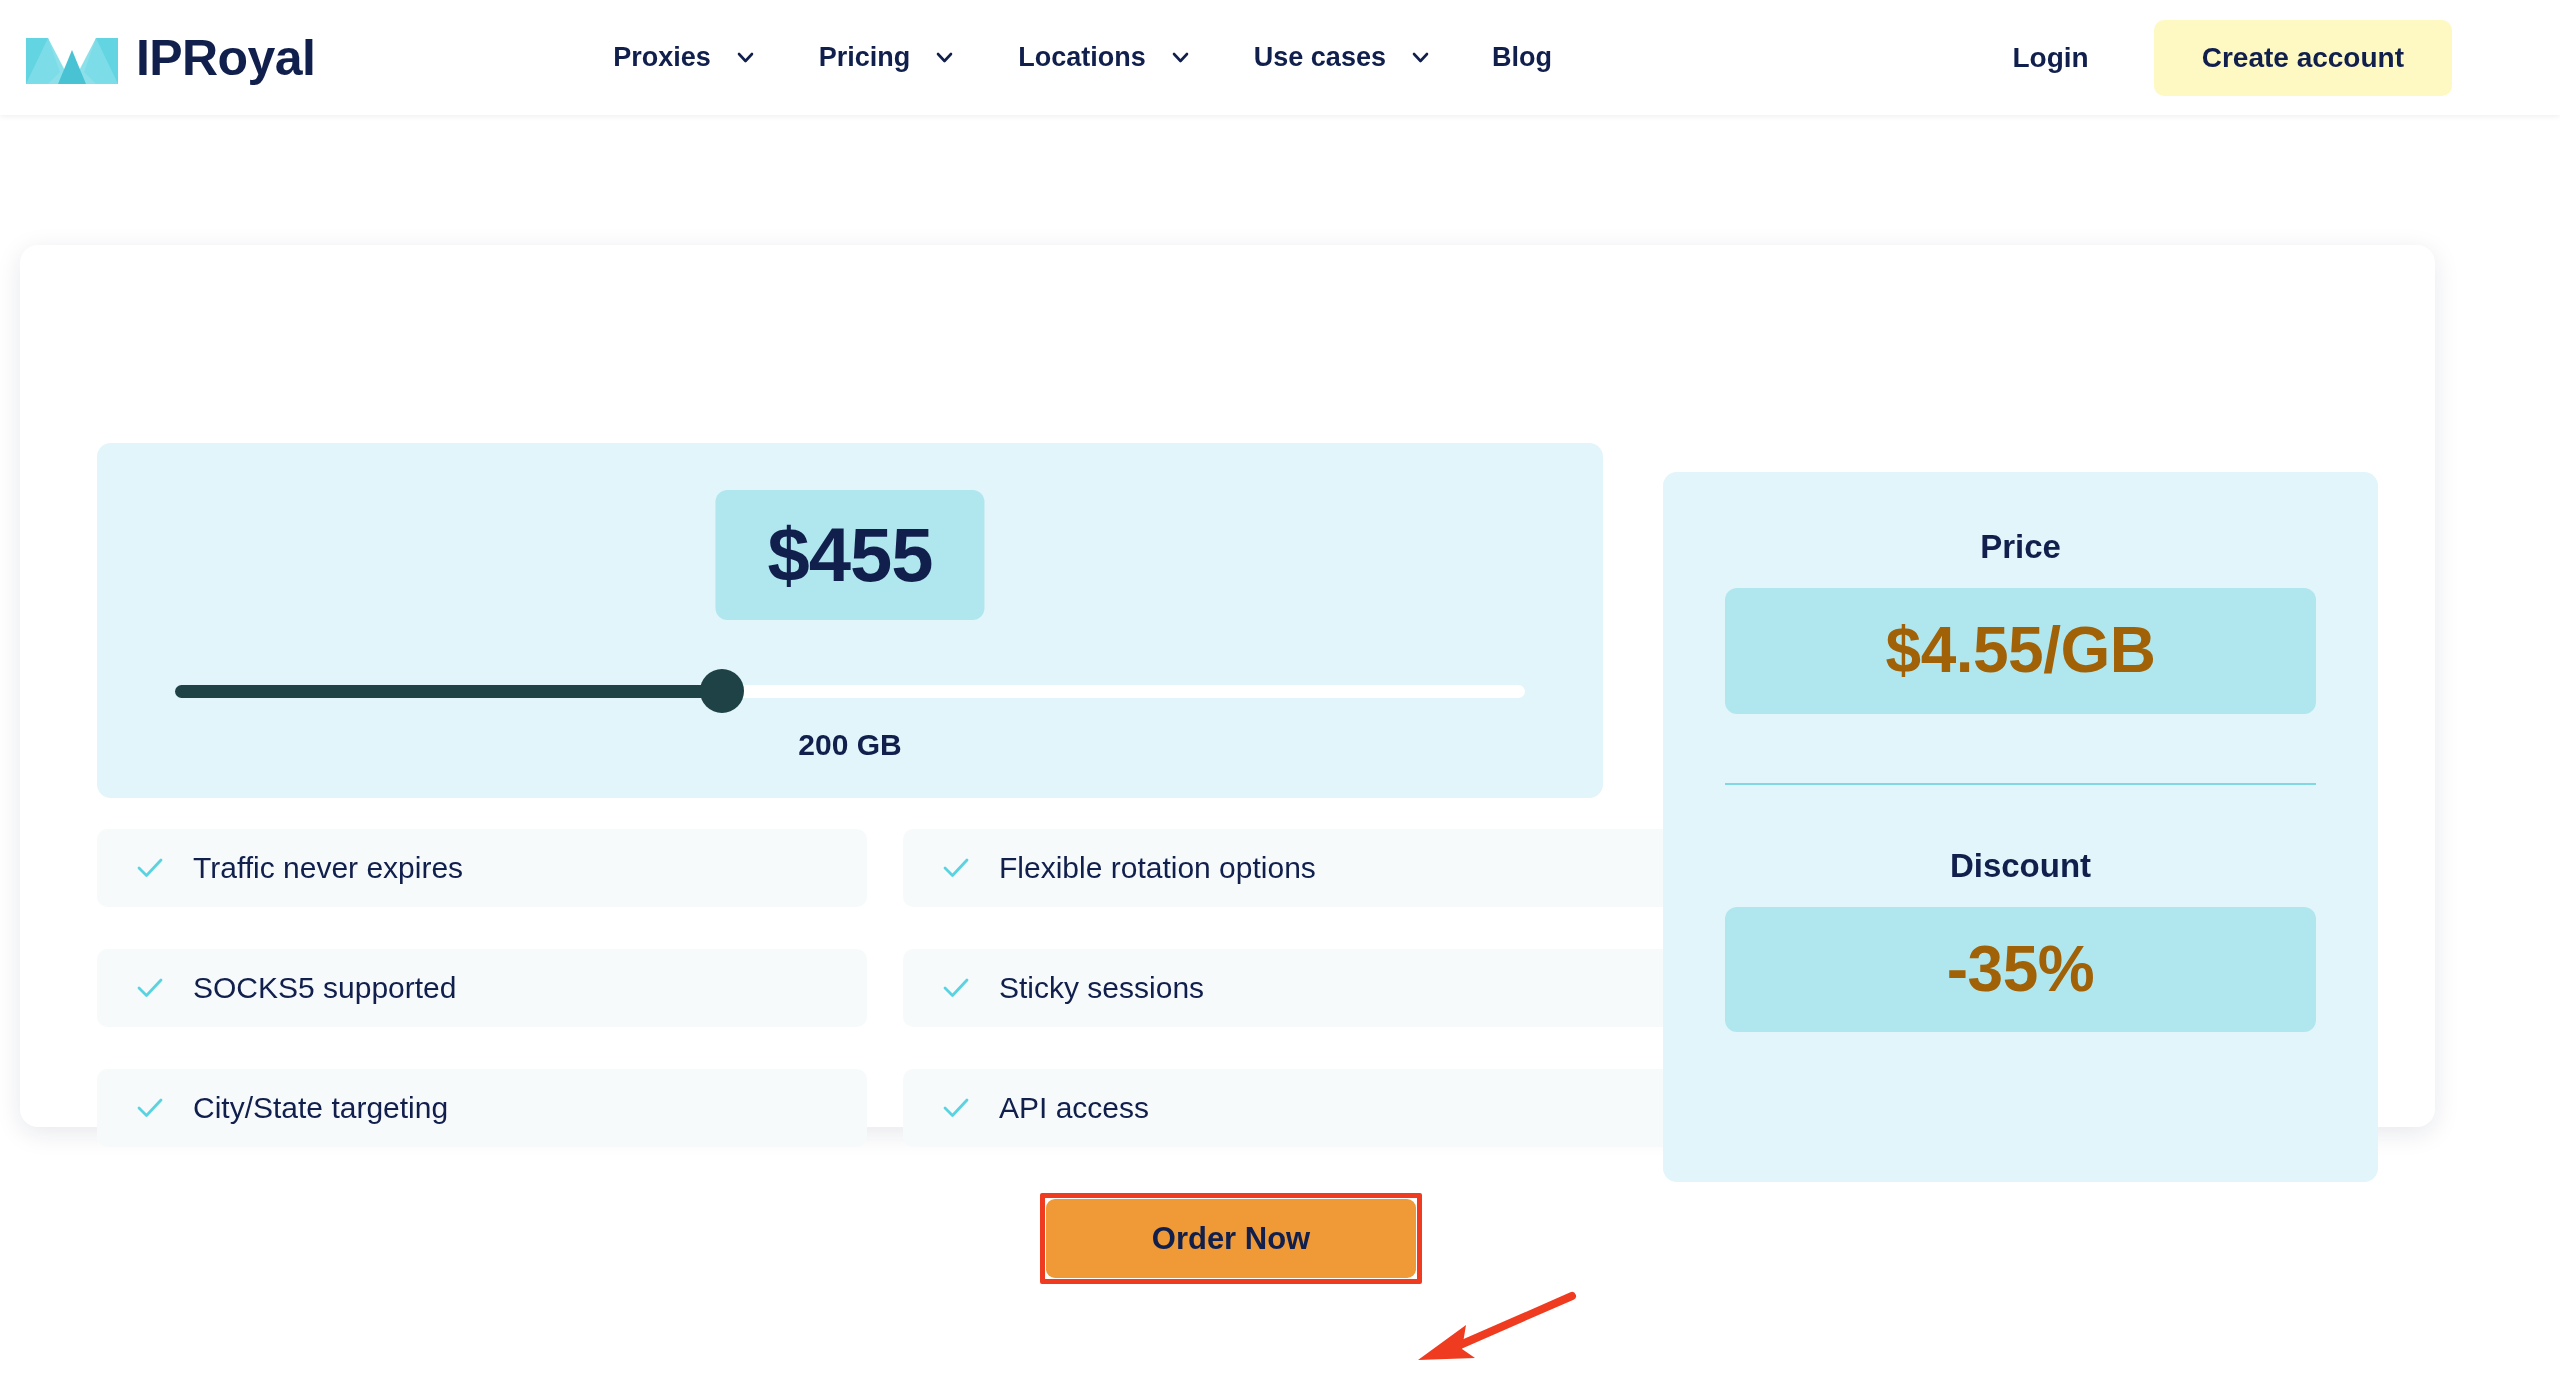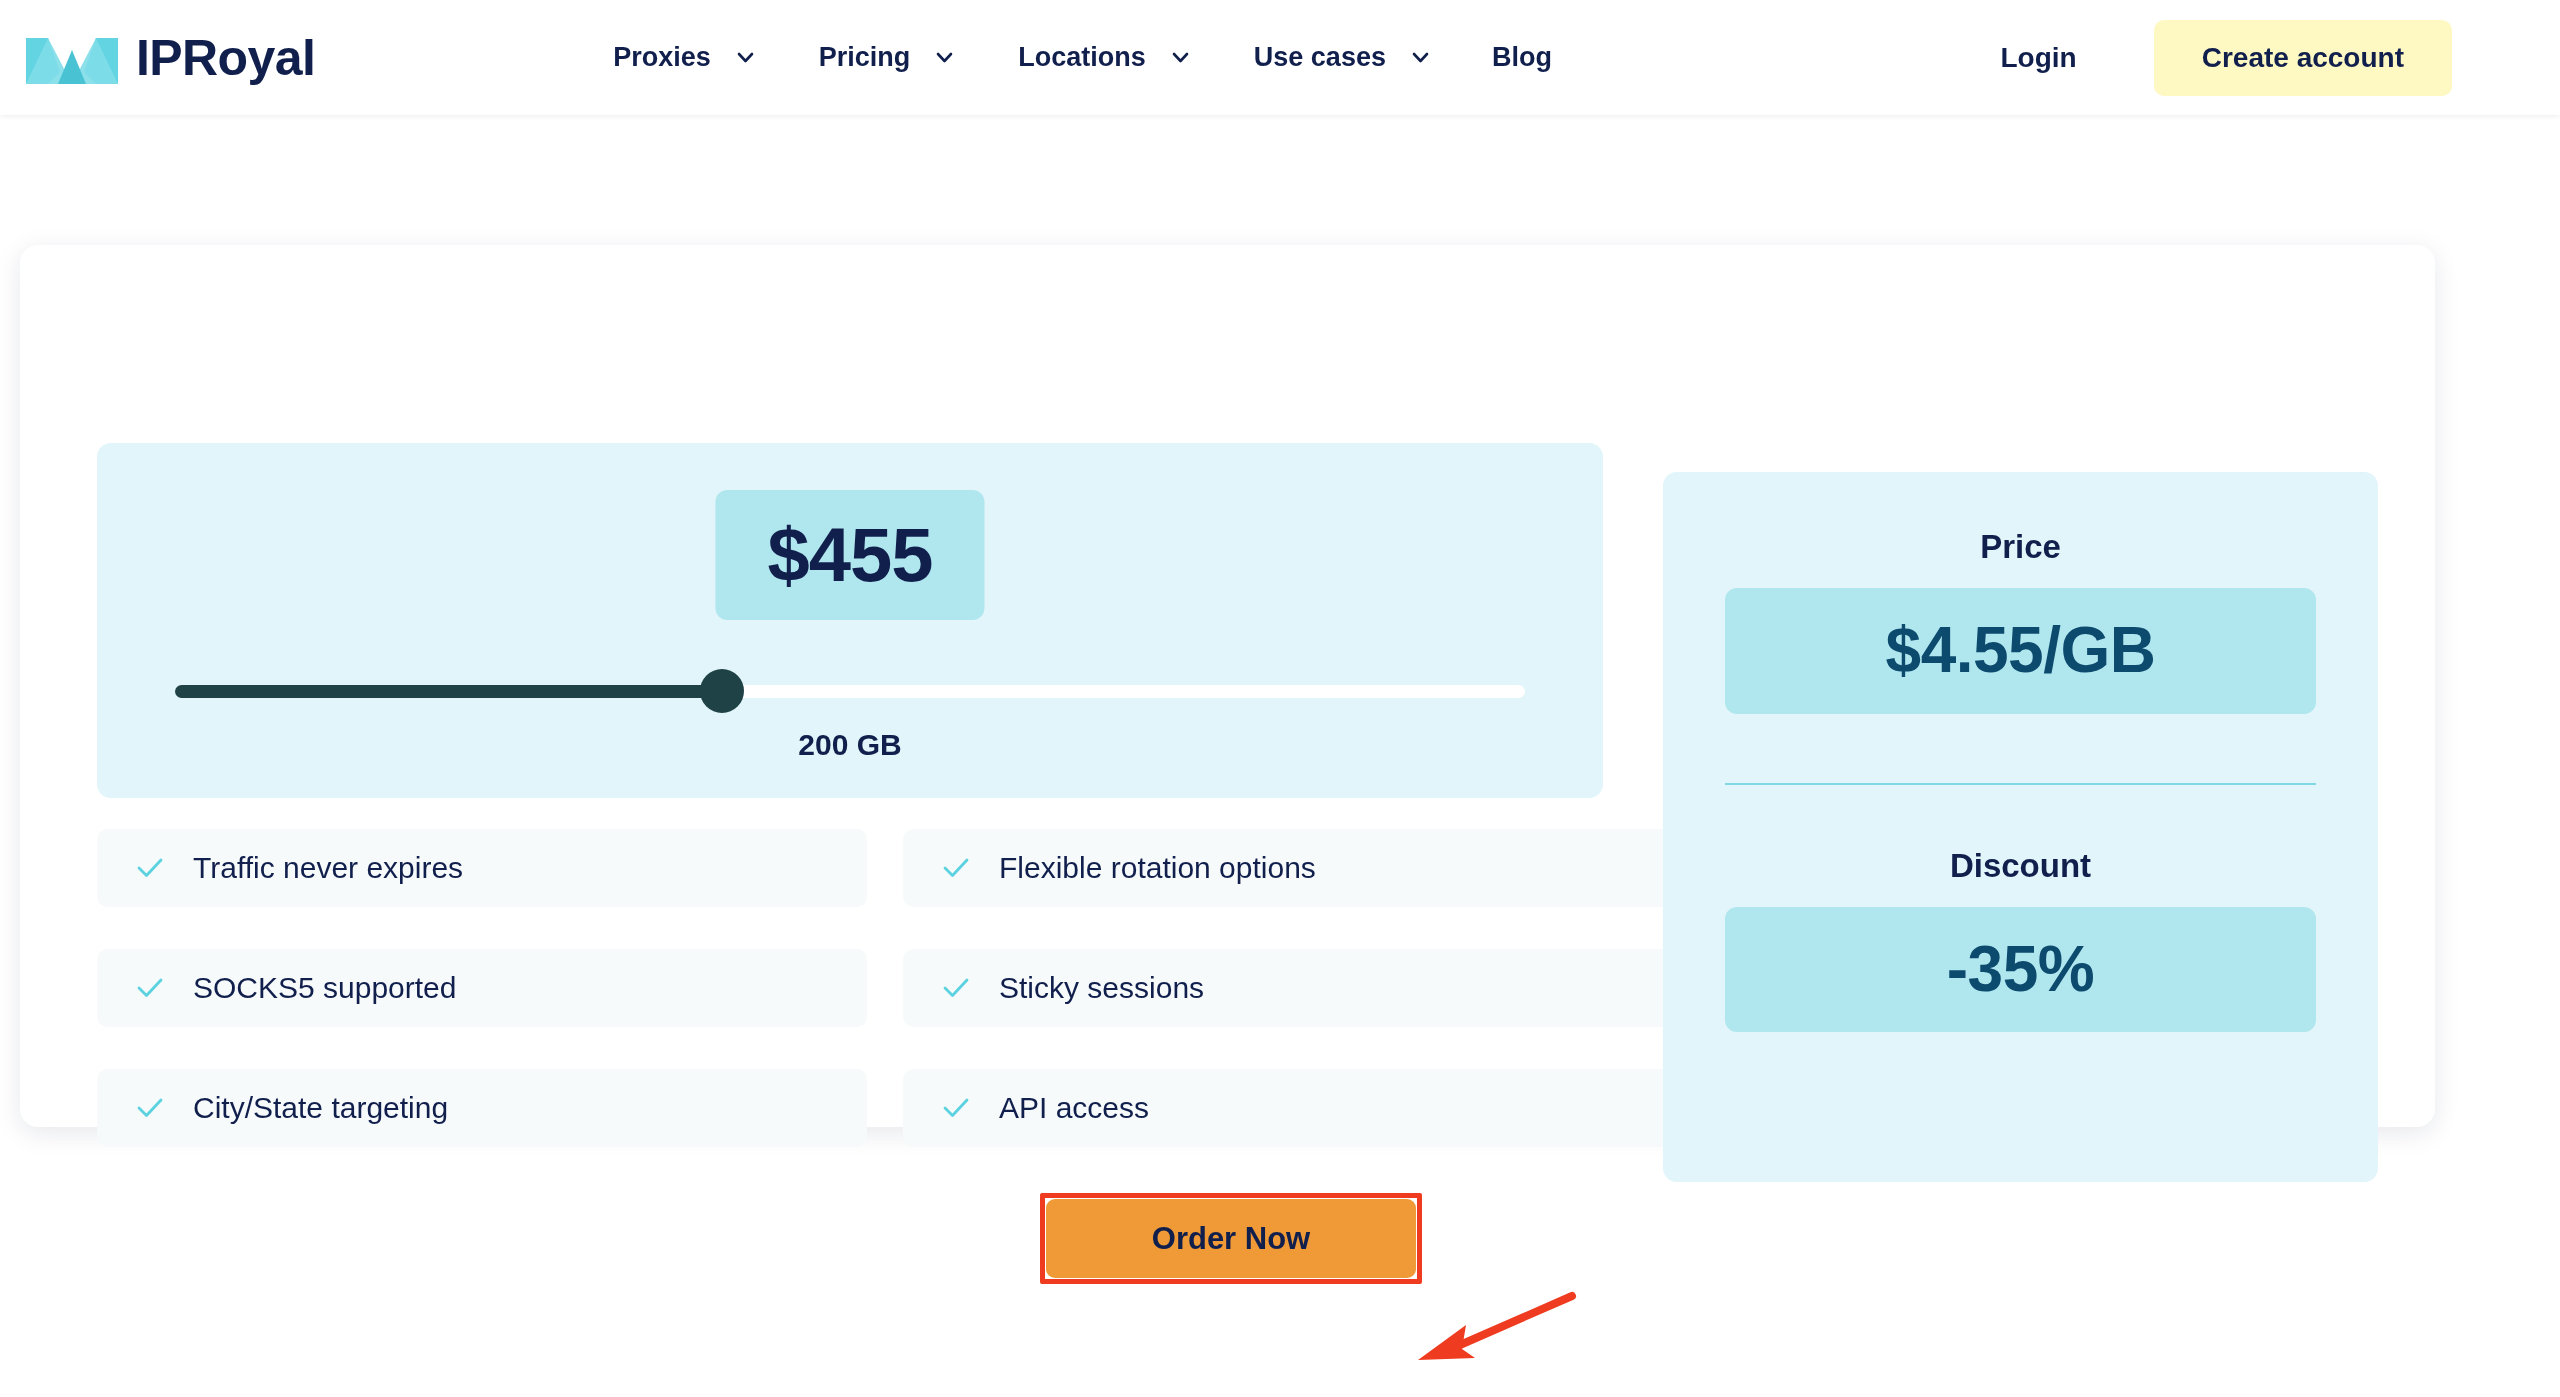--- a/index.html
+++ b/index.html
@@ -67,21 +67,21 @@
     display: inline-block;
     width: 19px;
     height: 19px;
   }
   .caret svg { display: block; }
 
   .header-right {
     margin-left: auto;
     display: flex;
     align-items: center;
-    gap: 12px;
+    gap: 0;
     margin-right: 108px;
   }
   .login-link {
     font-size: 28px;
     font-weight: 700;
     color: #111f4d;
     cursor: pointer;
     padding: 10px 30px;
     white-space: nowrap;
   }
@@ -256,21 +256,21 @@
     color: #111f4d;
     margin-bottom: 22px;
   }
   .summary-value {
     background: #b0e6ee;
     border-radius: 12px;
     text-align: center;
     padding: 27px 0;
     font-size: 64px;
     font-weight: 700;
-    color: #0c4a6e;
+    color: #a16207;
     letter-spacing: -0.5px;
     line-height: 1.12;
   }
   .summary-divider {
     height: 2px;
     background: #7fd8e3;
     margin: 69px 0 62px 0;
   }
 
   

